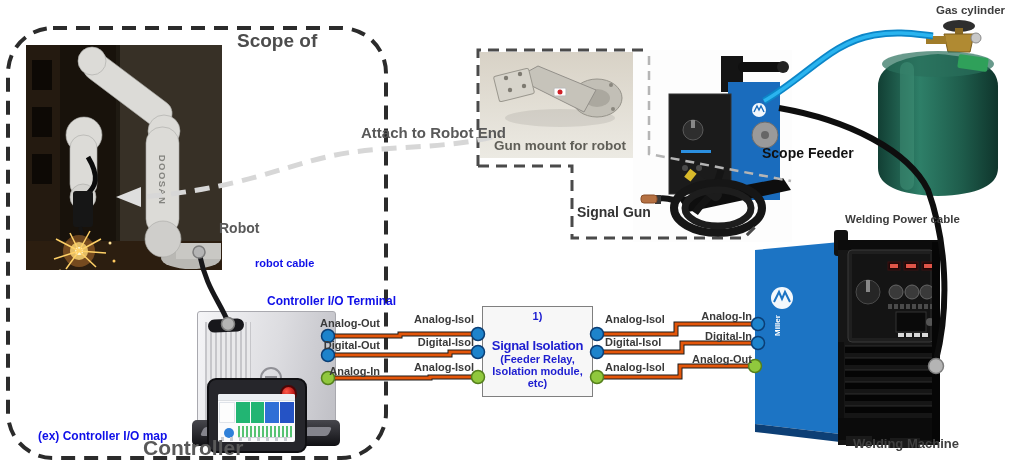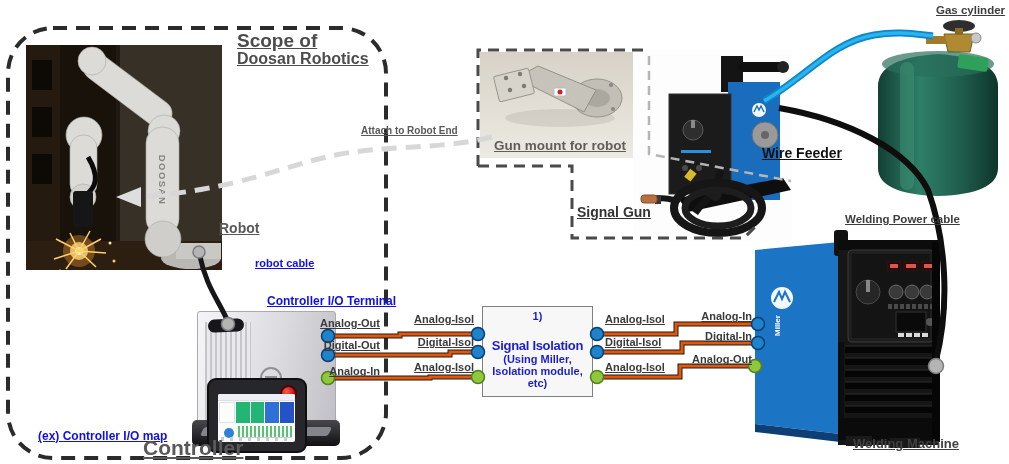--- a/index.html
+++ b/index.html
@@ -1,19 +1,19 @@
 <!DOCTYPE html>
 <html><head>
 <meta charset="utf-8">
 <style>
   html,body{margin:0;padding:0;background:#fff;}
   .stage{position:relative;width:1009px;height:464px;background:#ffffff;overflow:hidden;
          font-family:"Liberation Sans",sans-serif;}
   .abs{position:absolute;}
-  .lbl{position:absolute;font-family:"Liberation Sans",sans-serif;font-weight:bold;white-space:nowrap;line-height:1.1;text-decoration:underline;}
+  .lbl{position:absolute;font-family:"Liberation Sans",sans-serif;font-weight:bold;white-space:nowrap;line-height:1.1;}
   .gray{color:#595959;}
   .blue{color:#0f0fe8;}
   .port-lbl{font-size:11px;color:#3a3a3a;font-weight:bold;}
   .ralign{text-align:right;}
   
   .sigbox{position:absolute;left:482px;top:306px;width:111px;height:91px;background:#f7f7f7;
           border:1.5px solid #7f7f7f;box-sizing:border-box;text-align:center;color:#1d1dd0;font-weight:bold;}
   .sigbox .num{font-size:11px;margin-top:3px;}
   .sigbox .title{font-size:13px;margin-top:16px;letter-spacing:-0.3px;}
   .sigbox .sub{font-size:11px;}
@@ -267,21 +267,21 @@
       </div>
       <div class="bluedot"></div>
       <div class="chart"></div>
       <div class="footer"></div>
     </div>
   </div>
 
   <div class="sigbox">
     <div class="num">1)</div>
     <div class="title">Signal Isolation</div>
-    <div class="sub">(Using Miller,</div>
+    <div class="sub">(Feeder Relay,</div>
     <div class="sub">Isolation module,</div>
     <div class="sub">etc)</div>
   </div>
 
   <svg class="abs" style="left:0;top:0;pointer-events:none;" width="1009" height="464">
 
     <rect x="8" y="28" width="378" height="430" rx="45" fill="none" stroke="#2b2b2b" stroke-width="4" stroke-dasharray="14 9"></rect>
 
     <path d="M478,166 L478,50 L650,50" fill="none" stroke="#4a4a4a" stroke-width="3" stroke-dasharray="11 7"></path>
     <path d="M478,166 L572,166 L572,238 L744,238 L757,225" fill="none" stroke="#4a4a4a" stroke-width="3" stroke-dasharray="11 7"></path>
@@ -329,26 +329,25 @@
       <circle cx="597" cy="334" r="6.5" fill="#1d83cb" stroke="#0b3e75"></circle>
       <circle cx="597" cy="352" r="6.5" fill="#1d83cb" stroke="#0b3e75"></circle>
       <circle cx="597" cy="377" r="6.5" fill="#90c83d" stroke="#55801c"></circle>
       <circle cx="758" cy="324" r="6.5" fill="#1d83cb" stroke="#0b3e75"></circle>
       <circle cx="758" cy="343" r="6.5" fill="#1d83cb" stroke="#0b3e75"></circle>
       <circle cx="755" cy="366" r="6.5" fill="#90c83d" stroke="#55801c"></circle>
     </g>
   </svg>
 
   <div class="lbl gray" style="left:237px;top:31px;font-size:19px;color:#4c4c4c;">Scope of</div>
-  <div class="lbl gray" style="left:237px;top:50px;font-size:16px;color:#4c4c4c;">Doosan Robotics</div>
-
-  <div class="lbl gray" style="left:361px;top:125px;font-size:10px;">Attach to Robot End</div>
+
+  <div class="lbl gray" style="left:361px;top:125px;font-size:15px;">Attach to Robot End</div>
   <div class="lbl" style="left:494px;top:139px;font-size:13.5px;color:#5f5e57;">Gun mount for robot</div>
   <div class="lbl" style="left:577px;top:205px;font-size:14px;color:#333333;">Signal Gun</div>
-  <div class="lbl" style="left:762px;top:146px;font-size:14px;color:#111111;">Wire Feeder</div>
+  <div class="lbl" style="left:762px;top:146px;font-size:14px;color:#111111;">Scope Feeder</div>
   <div class="lbl" style="left:936px;top:4px;font-size:11.5px;color:#3d3d3d;">Gas cylinder</div>
   <div class="lbl" style="left:845px;top:213px;font-size:11.5px;color:#3d3d3d;">Welding Power cable</div>
   <div class="lbl" style="left:853px;top:437px;font-size:13px;color:#404040;">Welding Machine</div>
 
   <div class="lbl gray" style="left:219px;top:221px;font-size:14px;">Robot</div>
   <div class="lbl blue" style="left:232px;top:257px;font-size:11px;margin-left:23px;">robot cable</div>
   <div class="lbl blue" style="left:267px;top:295px;font-size:12px;">Controller I/O Terminal</div>
   <div class="lbl blue" style="left:38px;top:430px;font-size:12px;">(ex) Controller I/O map</div>
   <div class="lbl gray" style="left:143px;top:436px;font-size:21px;">Controller</div>
 

